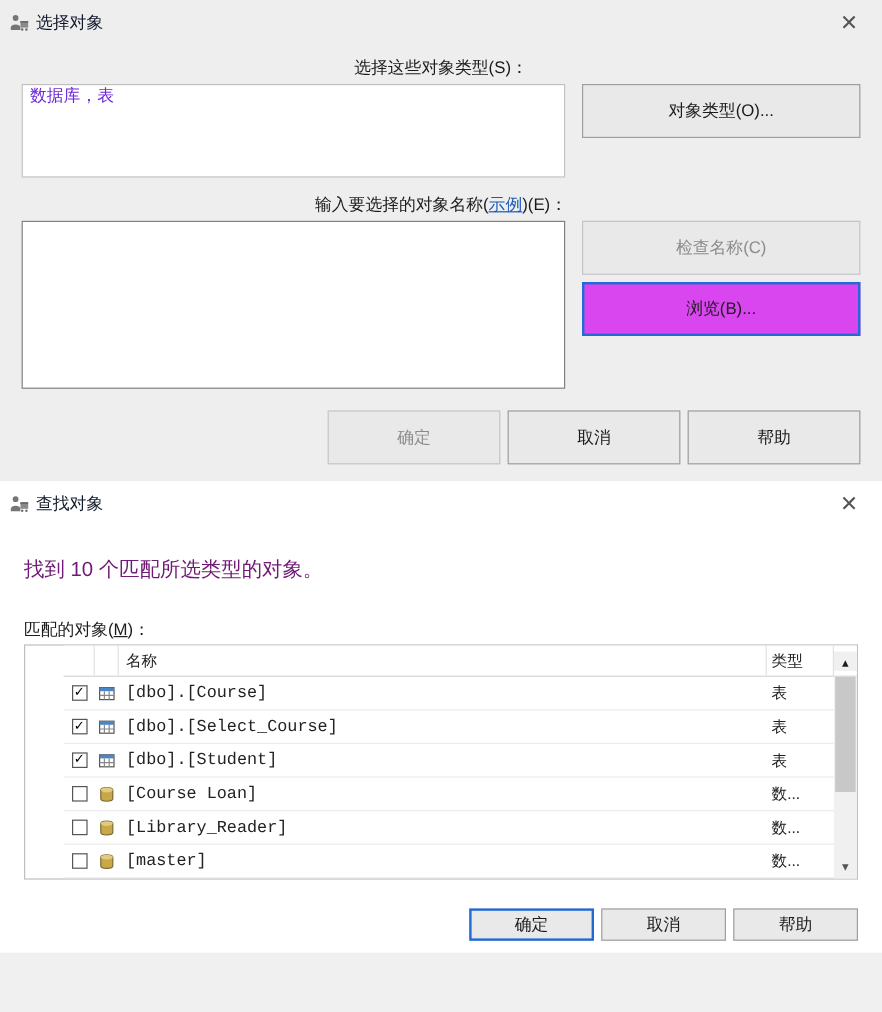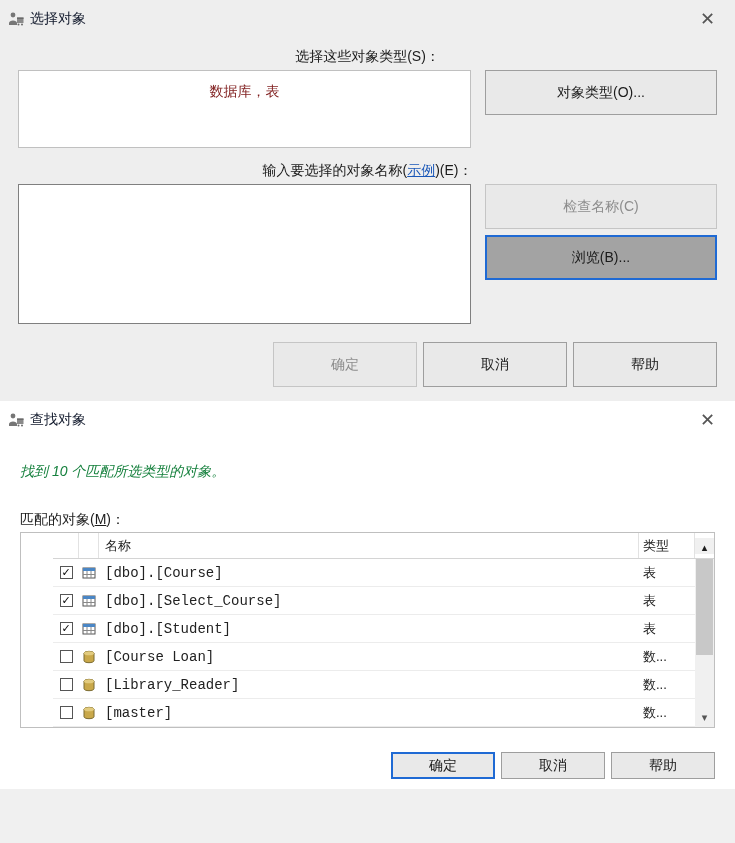--- a/index.html
+++ b/index.html
@@ -52,24 +52,23 @@
     .row-split {
       display: flex;
       gap: 14px;
       align-items: flex-start;
     }
     .typebox {
       width: 455px;
       height: 78px;
       background: #ffffff;
       border: 1px solid #c0c0c0;
-      padding: 12px 6px;
-      font-size: 14px;
-      color: #7f1d1d;
-      text-align: center;
+      padding: 0 6px;
+      font-size: 14px;
+      color: #6d28d9;
     }
     .right-btns {
       display: flex;
       flex-direction: column;
       gap: 6px;
     }
     .btn {
       height: 45px;
       border: 1px solid #9e9e9e;
       background: #e9e9e9;
@@ -81,21 +80,21 @@
       cursor: pointer;
     }
     .btn.wide { width: 232px; }
     .btn.disabled {
       color: #8c8c8c;
       border-color: #c5c5c5;
       cursor: default;
     }
     .btn.primary-border {
       border: 2px solid #1f6ad4;
-      background: #a3a3a3;
+      background: #d946ef;
     }
     .example-link {
       color: #1a57b8;
       text-decoration: underline;
       cursor: pointer;
     }
     .namebox {
       width: 455px;
       height: 140px;
       background: #ffffff;
@@ -106,24 +105,23 @@
       display: flex;
       justify-content: flex-end;
       gap: 6px;
       padding-top: 18px;
     }
     .btn.std { width: 144px; }
     .body2 {
       padding: 24px 20px 12px 20px;
     }
     .found-line {
-      font-size: 14px;
-      color: #15803d;
+      font-size: 17px;
+      color: #701a75;
       margin-bottom: 30px;
-      font-style: italic;
     }
     .match-label {
       font-size: 14px;
       margin-bottom: 3px;
     }
     .match-label .mn {
       text-decoration: underline;
     }
     .grid-wrap {
       border: 1px solid #bfbfbf;

